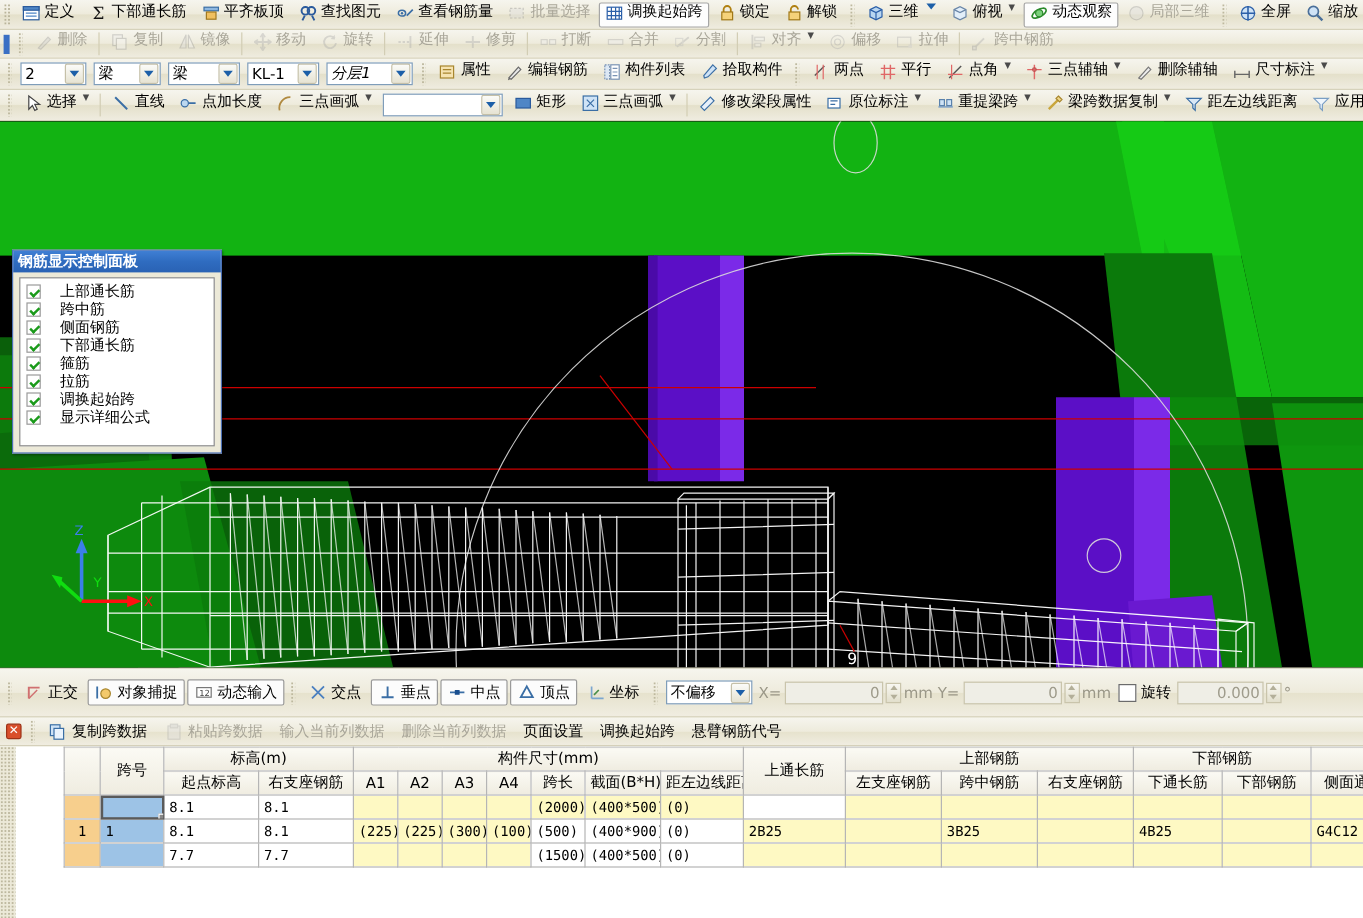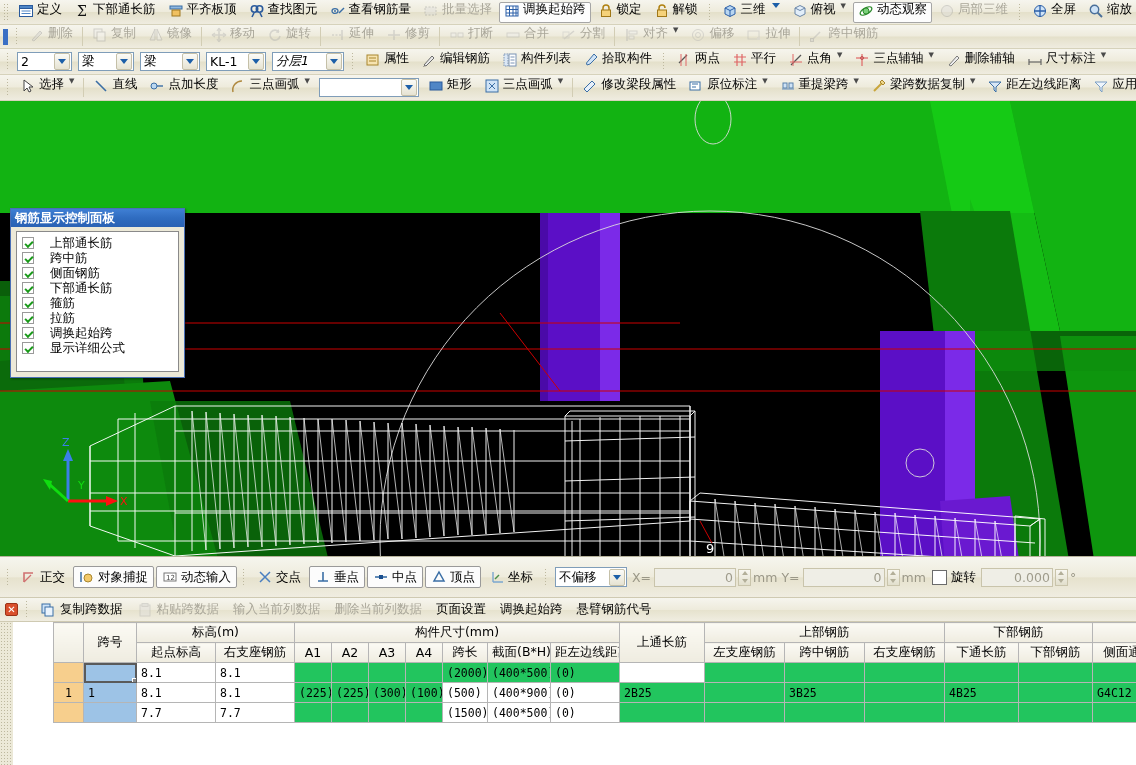--- a/index.html
+++ b/index.html
@@ -172,21 +172,21 @@
     font-size: 11.5px;
   }
   table.grid th {
     background: linear-gradient(to bottom,#fbfaf4,#efece0);
     text-align: center; font-family: "DejaVu Sans", sans-serif; font-size: 12.5px;
   }
   th.corner { background: linear-gradient(to bottom,#fbfaf4,#efece0); }
   th.kuahao { background: linear-gradient(to bottom,#fcd99a,#f7c777); }
   td.rowhdr { background: #f7cf8d; text-align: center; }
   td.kuah { background: #9dc3e6; }
-  td.blue { background: #22c55e; }
+  td.blue { background: #fef9c3; }
   td.white { background: #fff; }
   .ruler {
     position: absolute; left: 0; top: 0; width: 13px; bottom: 0;
     background: #ece9d8;
     background-image: radial-gradient(circle, #bdb89e 0.7px, transparent 0.9px);
     background-size: 3px 3px;
   }
   .selcell { outline: 2px solid #5a5a5a; outline-offset: -2px; position: relative; }
   .selcell::after {
     content: ""; position: absolute; right: -3px; bottom: -3px;

